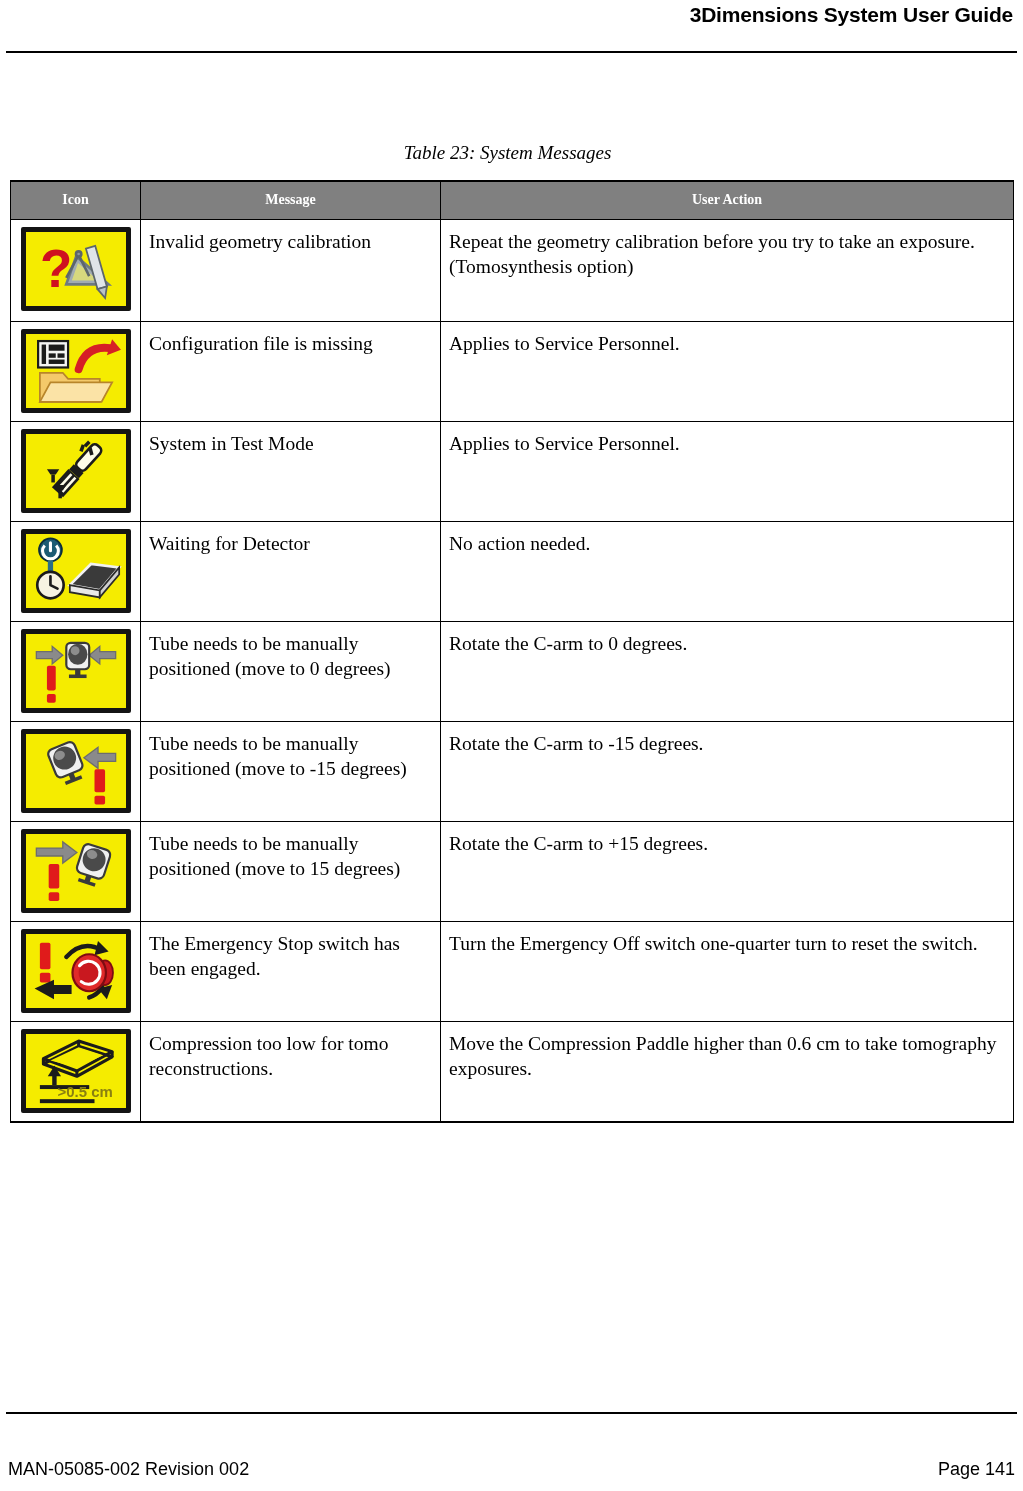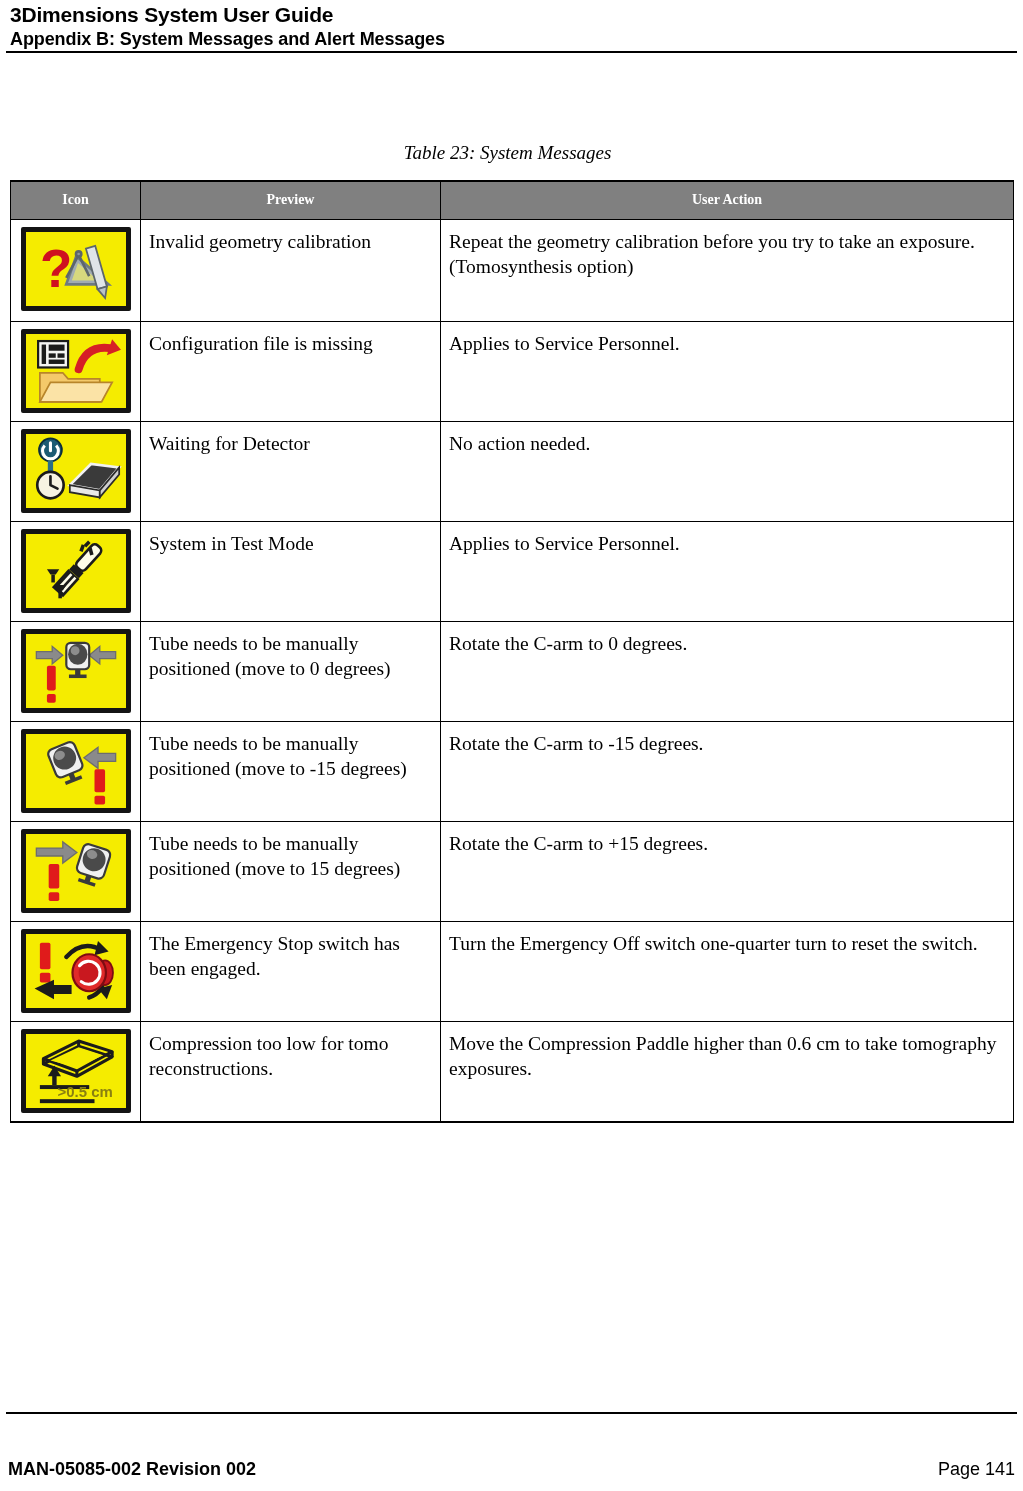--- a/index.html
+++ b/index.html
@@ -14,20 +14,21 @@
     font-family: "Liberation Serif", serif;
     color: #000000;
     overflow: hidden;
   }
 
   
   .page-header {
     position: absolute;
     left: 0; right: 0; top: 0;
     padding: 2px 10px 0 10px;
+    text-align: right;
   }
   .header-title {
     font-family: "Liberation Sans", sans-serif;
     font-weight: bold;
     font-size: 21px;
     line-height: 26px;
     letter-spacing: -0.2px;
   }
   .header-sub {
     font-family: "Liberation Sans", sans-serif;
@@ -125,44 +126,43 @@
     top: 1430px;
     font-family: "Liberation Sans", sans-serif;
     font-size: 18px;
     line-height: 26px;
   }
   .footer-row {
     display: flex;
     justify-content: space-between;
     align-items: baseline;
   }
-  .footer-left  { text-align: left; font-weight: bold; }
+  .footer-left  { text-align: left; }
   .footer-right { text-align: right; margin-top: 26px; }
 </style>
 </head>
 <body>
 
 <div class="page-header">
   <div class="header-title">3Dimensions System User Guide</div>
-  <div class="header-sub">Appendix B: System Messages and Alert Messages</div>
 </div>
 <div class="header-rule"></div>
 
 <div class="table-caption">Table 23: System Messages</div>
 
 <table class="msg-table">
   <colgroup>
     <col class="c-icon">
       <col class="c-msg">
       <col class="c-act">
   </colgroup>
   <thead>
     <tr>
       <th>Icon</th>
-      <th>Preview</th>
+      <th>Message</th>
       <th>User Action</th>
     </tr>
   </thead>
   <tbody>
 
     <tr class="r-tall">
       <td class="icon-cell">
         <span class="icon-tile">
           <svg viewBox="0 0 110 84">
             <g>
@@ -214,46 +214,20 @@
       </td>
       <td>Configuration file is missing</td>
       <td>Applies to Service Personnel.</td>
     </tr>
 
     <tr class="r-med">
       <td class="icon-cell">
         <span class="icon-tile">
           <svg viewBox="0 0 110 84">
 
-            <circle cx="26" cy="18" r="13" fill="#1b5b73" stroke="#0d2d3a" stroke-width="2"></circle>
-            <path d="M26 10 v9" stroke="#ffffff" stroke-width="3.5" stroke-linecap="round"></path>
-            <path d="M19.5 13 a9 9 0 1 0 13 0" fill="none" stroke="#ffffff" stroke-width="3.5"></path>
-
-            <rect x="23" y="30" width="6" height="18" fill="#2a6f86"></rect>
-
-            <circle cx="26" cy="58" r="15" fill="#f6f3e2" stroke="#1b1b1b" stroke-width="3"></circle>
-            <path d="M26 58 V48 M26 58 L34 62" stroke="#1b1b1b" stroke-width="3" stroke-linecap="round"></path>
-
-            <g>
-              <polygon points="48,58 72,34 104,38 82,64" fill="#3a3a3a" stroke="#f2f2f2" stroke-width="3"></polygon>
-              <polygon points="48,58 82,64 82,72 48,66" fill="#e8e8e8" stroke="#2a2a2a" stroke-width="2"></polygon>
-              <polygon points="82,64 104,38 104,46 82,72" fill="#cfcfcf" stroke="#2a2a2a" stroke-width="2"></polygon>
-            </g>
-          </svg>
-        </span>
-      </td>
-      <td>Waiting for Detector</td>
-      <td>No action needed.</td>
-    </tr>
-
-    <tr class="r-med">
-      <td class="icon-cell">
-        <span class="icon-tile">
-          <svg viewBox="0 0 110 84">
-
             <g transform="rotate(42 55 42)">
               <rect x="49" y="4" width="13" height="34" fill="#fdfbe8" stroke="#1b1b1b" stroke-width="3" rx="5"></rect>
               <rect x="48" y="38" width="15" height="8" fill="#1b1b1b"></rect>
               <rect x="47" y="46" width="17" height="28" fill="#1b1b1b"></rect>
               <rect x="52" y="48" width="3" height="22" fill="#fdfbe8"></rect>
               <rect x="58" y="48" width="3" height="22" fill="#fdfbe8"></rect>
             </g>
 
             <g fill="#1b1b1b">
               <rect x="60" y="12" width="4" height="8" transform="rotate(20 62 16)"></rect>
@@ -265,20 +239,46 @@
               <path d="M22 40 h14 l-4 6 h-6 Z"></path>
               <rect x="27" y="46" width="4" height="9"></rect>
               <path d="M30 58 h14 l-4 6 h-6 Z"></path>
               <rect x="35" y="64" width="4" height="9"></rect>
             </g>
           </svg>
         </span>
       </td>
       <td>System in Test Mode</td>
       <td>Applies to Service Personnel.</td>
+    </tr>
+
+    <tr class="r-med">
+      <td class="icon-cell">
+        <span class="icon-tile">
+          <svg viewBox="0 0 110 84">
+
+            <circle cx="26" cy="18" r="13" fill="#1b5b73" stroke="#0d2d3a" stroke-width="2"></circle>
+            <path d="M26 10 v9" stroke="#ffffff" stroke-width="3.5" stroke-linecap="round"></path>
+            <path d="M19.5 13 a9 9 0 1 0 13 0" fill="none" stroke="#ffffff" stroke-width="3.5"></path>
+
+            <rect x="23" y="30" width="6" height="18" fill="#2a6f86"></rect>
+
+            <circle cx="26" cy="58" r="15" fill="#f6f3e2" stroke="#1b1b1b" stroke-width="3"></circle>
+            <path d="M26 58 V48 M26 58 L34 62" stroke="#1b1b1b" stroke-width="3" stroke-linecap="round"></path>
+
+            <g>
+              <polygon points="48,58 72,34 104,38 82,64" fill="#3a3a3a" stroke="#f2f2f2" stroke-width="3"></polygon>
+              <polygon points="48,58 82,64 82,72 48,66" fill="#e8e8e8" stroke="#2a2a2a" stroke-width="2"></polygon>
+              <polygon points="82,64 104,38 104,46 82,72" fill="#cfcfcf" stroke="#2a2a2a" stroke-width="2"></polygon>
+            </g>
+          </svg>
+        </span>
+      </td>
+      <td>Waiting for Detector</td>
+      <td>No action needed.</td>
     </tr>
 
     <tr class="r-med">
       <td class="icon-cell">
         <span class="icon-tile">
           <svg viewBox="0 0 110 84">
 
             <g fill="#8a8a8a" stroke="#6d6d6d" stroke-width="1.5">
               <polygon points="10,20 28,20 28,14 40,24 28,34 28,28 10,28"></polygon>
             </g>

